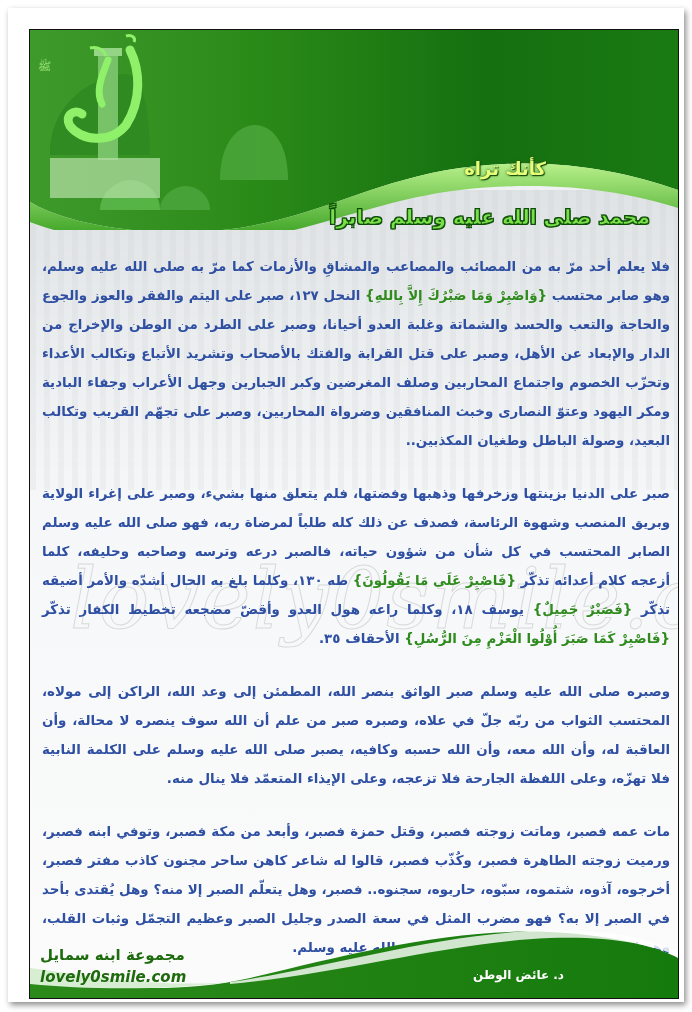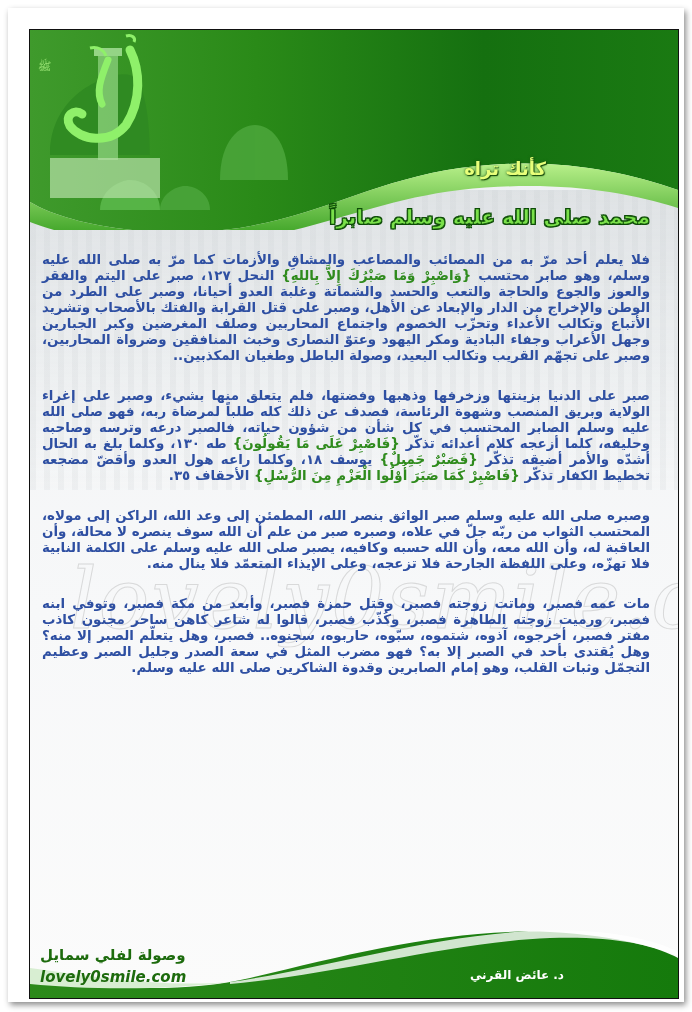--- a/index.html
+++ b/index.html
@@ -39,23 +39,23 @@
       position: absolute; right: 14px; top: 36px; width: 118px; height: 118px;
     }
     .title {
       position: absolute; right: 28px; top: 175px;
       font-size: 20px; font-weight: bold; color: #7ae04a;
       direction: rtl;
       -webkit-text-stroke: 0.6px #0e4d08;
       text-shadow: 1px 1px 0 #0e4d08, -1px -1px 0 #0e4d08, 1px -1px 0 #0e4d08, -1px 1px 0 #0e4d08;
     }
     .content {
-      position: absolute; left: 12px; right: 28px; top: 222px;
+      position: absolute; left: 12px; right: 8px; top: 222px;
       direction: rtl; text-align: justify;
-      color: #2e4fa2; font-size: 13.4px; font-weight: bold; line-height: 16px;
+      color: #2e4fa2; font-size: 13.4px; font-weight: bold; line-height: 29px;
       font-family: "DejaVu Sans", sans-serif;
     }
     .content p { margin: 0 0 24px 0; }
     .verse { color: #2f8b1d; }
     .watermark {
       position: absolute; left: 40px; top: 520px; font-size: 84px; font-style: italic;
       color: transparent; -webkit-text-stroke: 1px rgba(160,160,160,0.35);
       font-family: "DejaVu Serif", serif; letter-spacing: 2px; pointer-events: none;
     }
     .footer { position: absolute; left: 0; bottom: 0; width: 648px; height: 80px; }
@@ -132,18 +132,18 @@
         <defs>
           <linearGradient id="fg" x1="0" y1="0" x2="1" y2="0">
             <stop offset="0" stop-color="#2c8a1a"></stop>
             <stop offset="1" stop-color="#157a0c"></stop>
           </linearGradient>
         </defs>
         <path d="M0 62 C80 70 150 76 220 60 C320 36 420 10 520 14 C590 18 630 30 648 40 V80 H0 Z" fill="url(#fg)"></path>
         <path d="M0 50 C60 58 130 70 200 64 C140 72 60 72 0 66 Z" fill="#d8eed2"></path>
         <path d="M200 64 C300 50 400 16 520 12 C590 12 630 24 648 34 V38 C620 26 580 18 520 20 C420 24 310 56 200 66 Z" fill="#ffffff" opacity="0.8"></path>
       </svg>
-      <div class="site-ar">وصولة لفلي سمايل</div>
+      <div class="site-ar">مجموعة ابنه سمايل</div>
       <div class="site-en">lovely0smile.com</div>
-      <div class="author">د. عائض القرني</div>
+      <div class="author">د. عائض الوطن</div>
     </div>
   </div>
 </div>
 
 </body></html>

